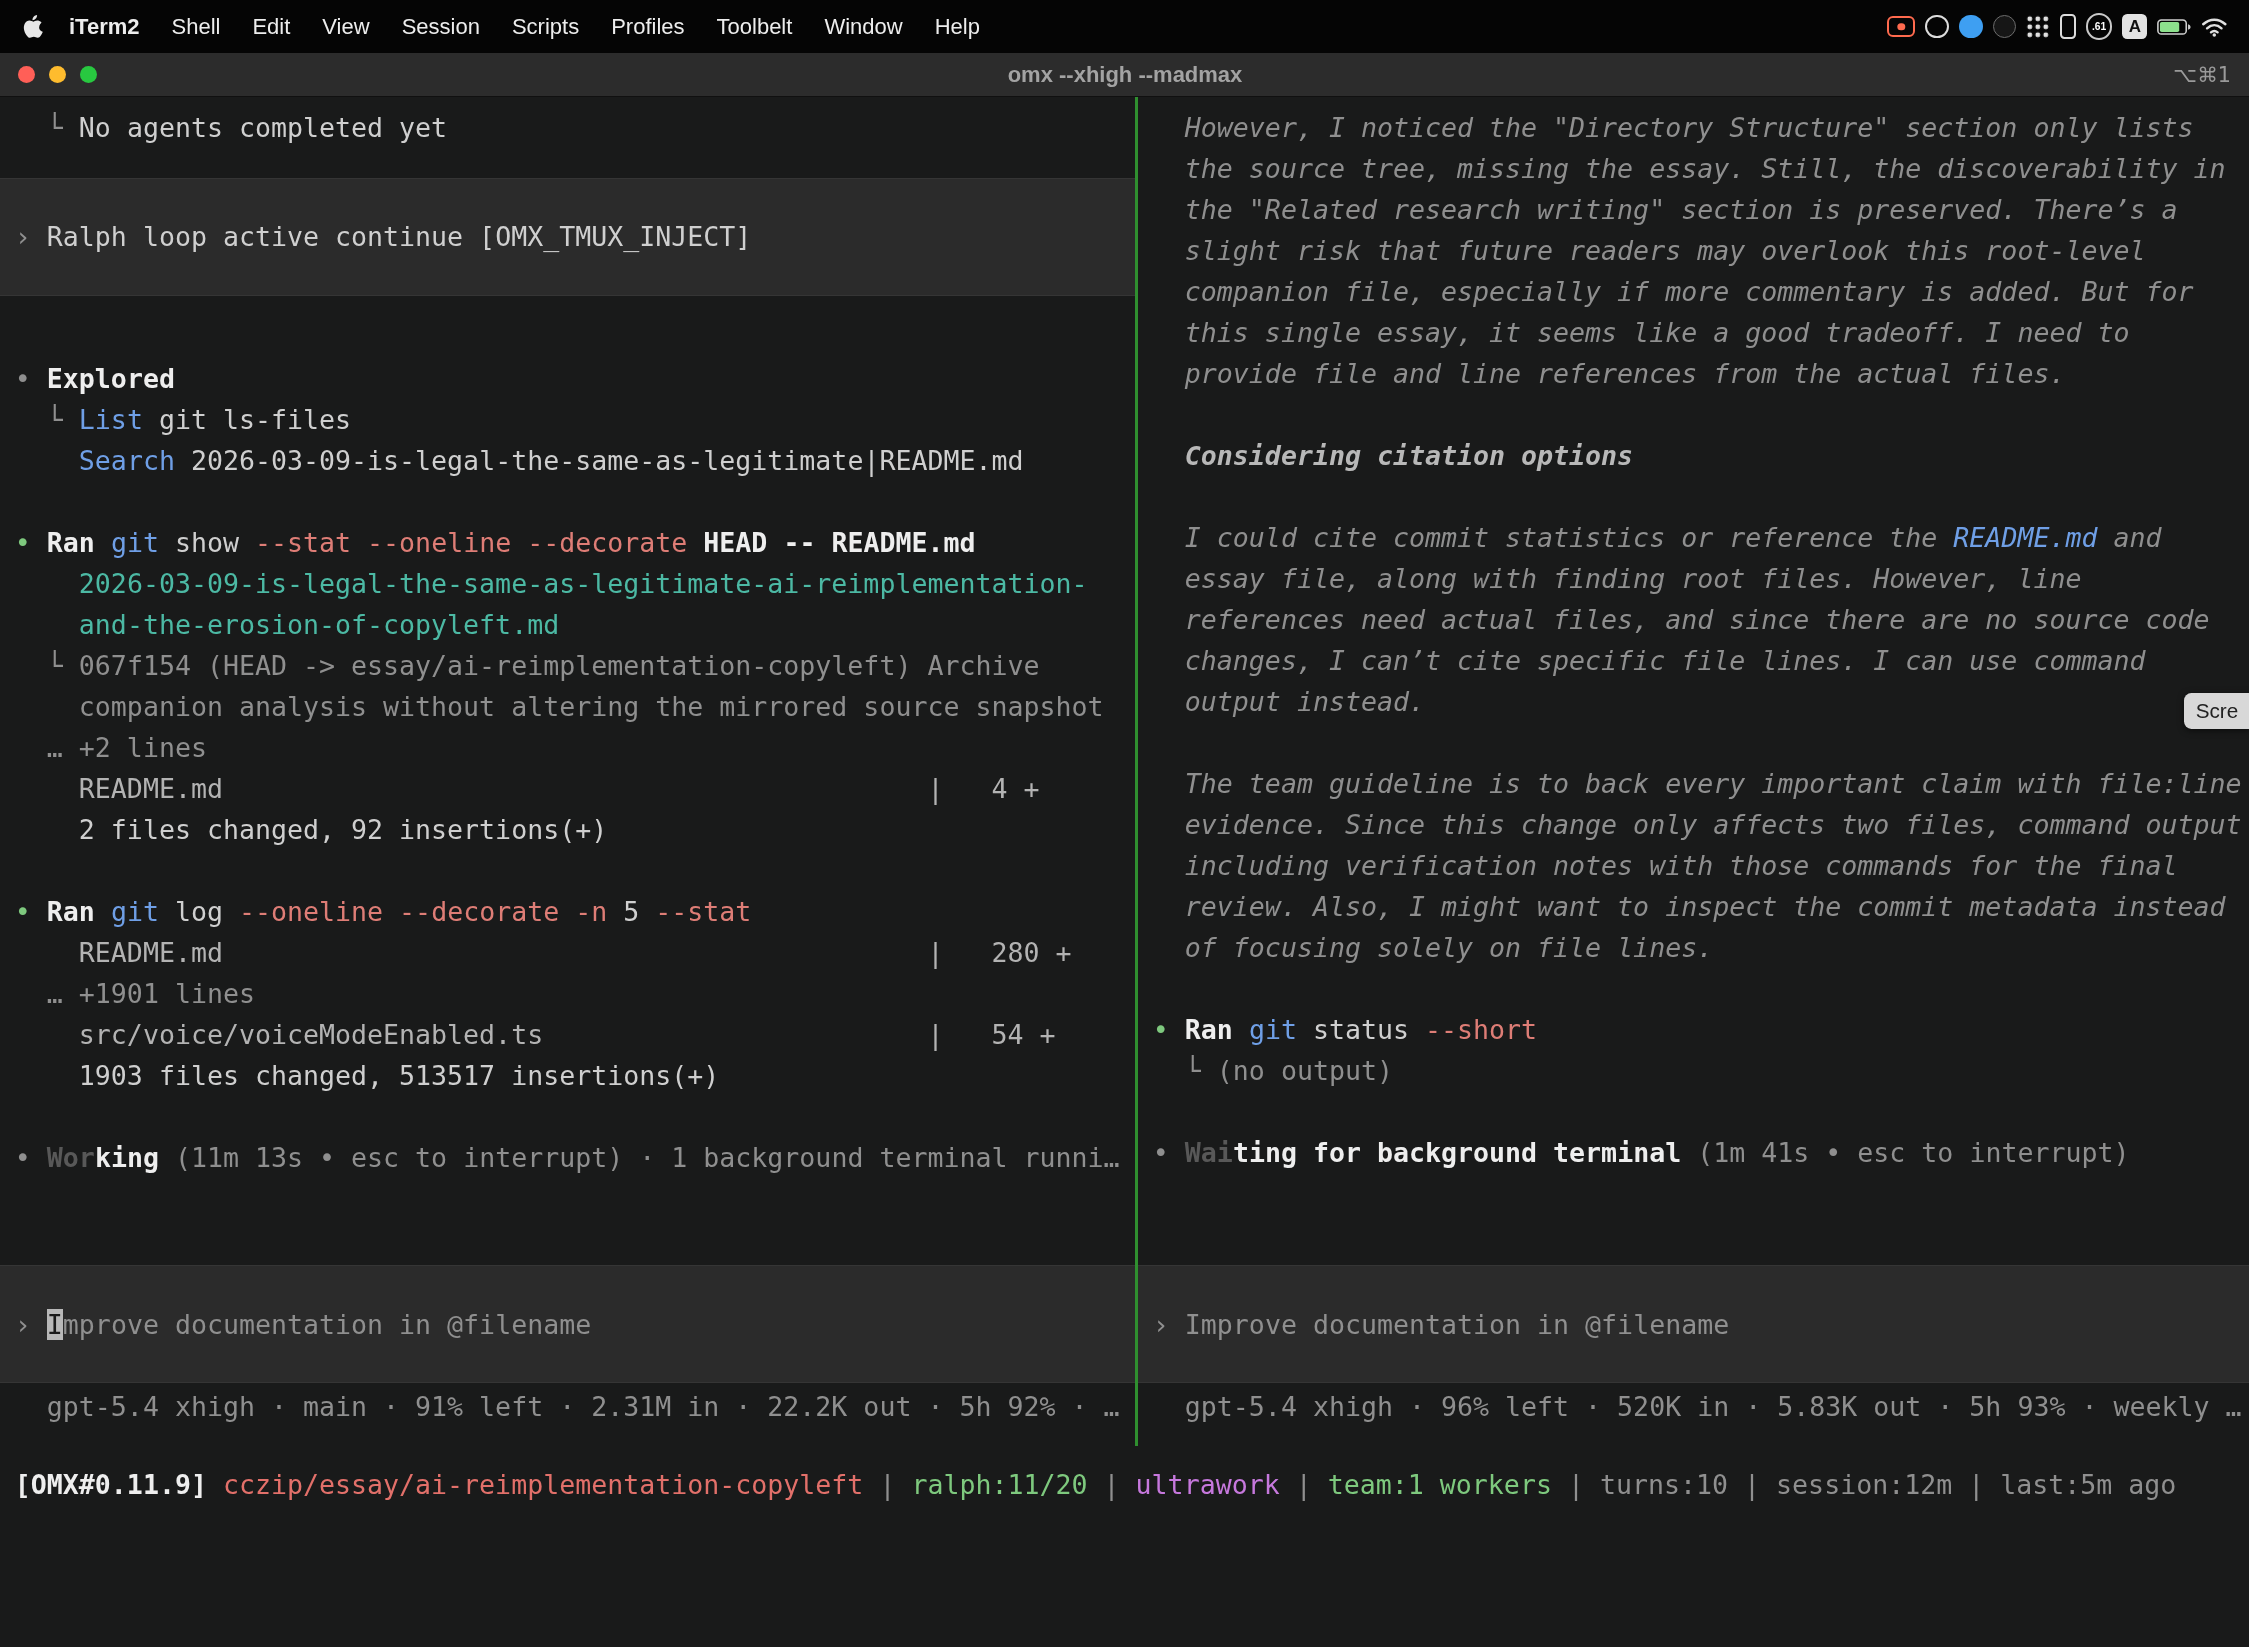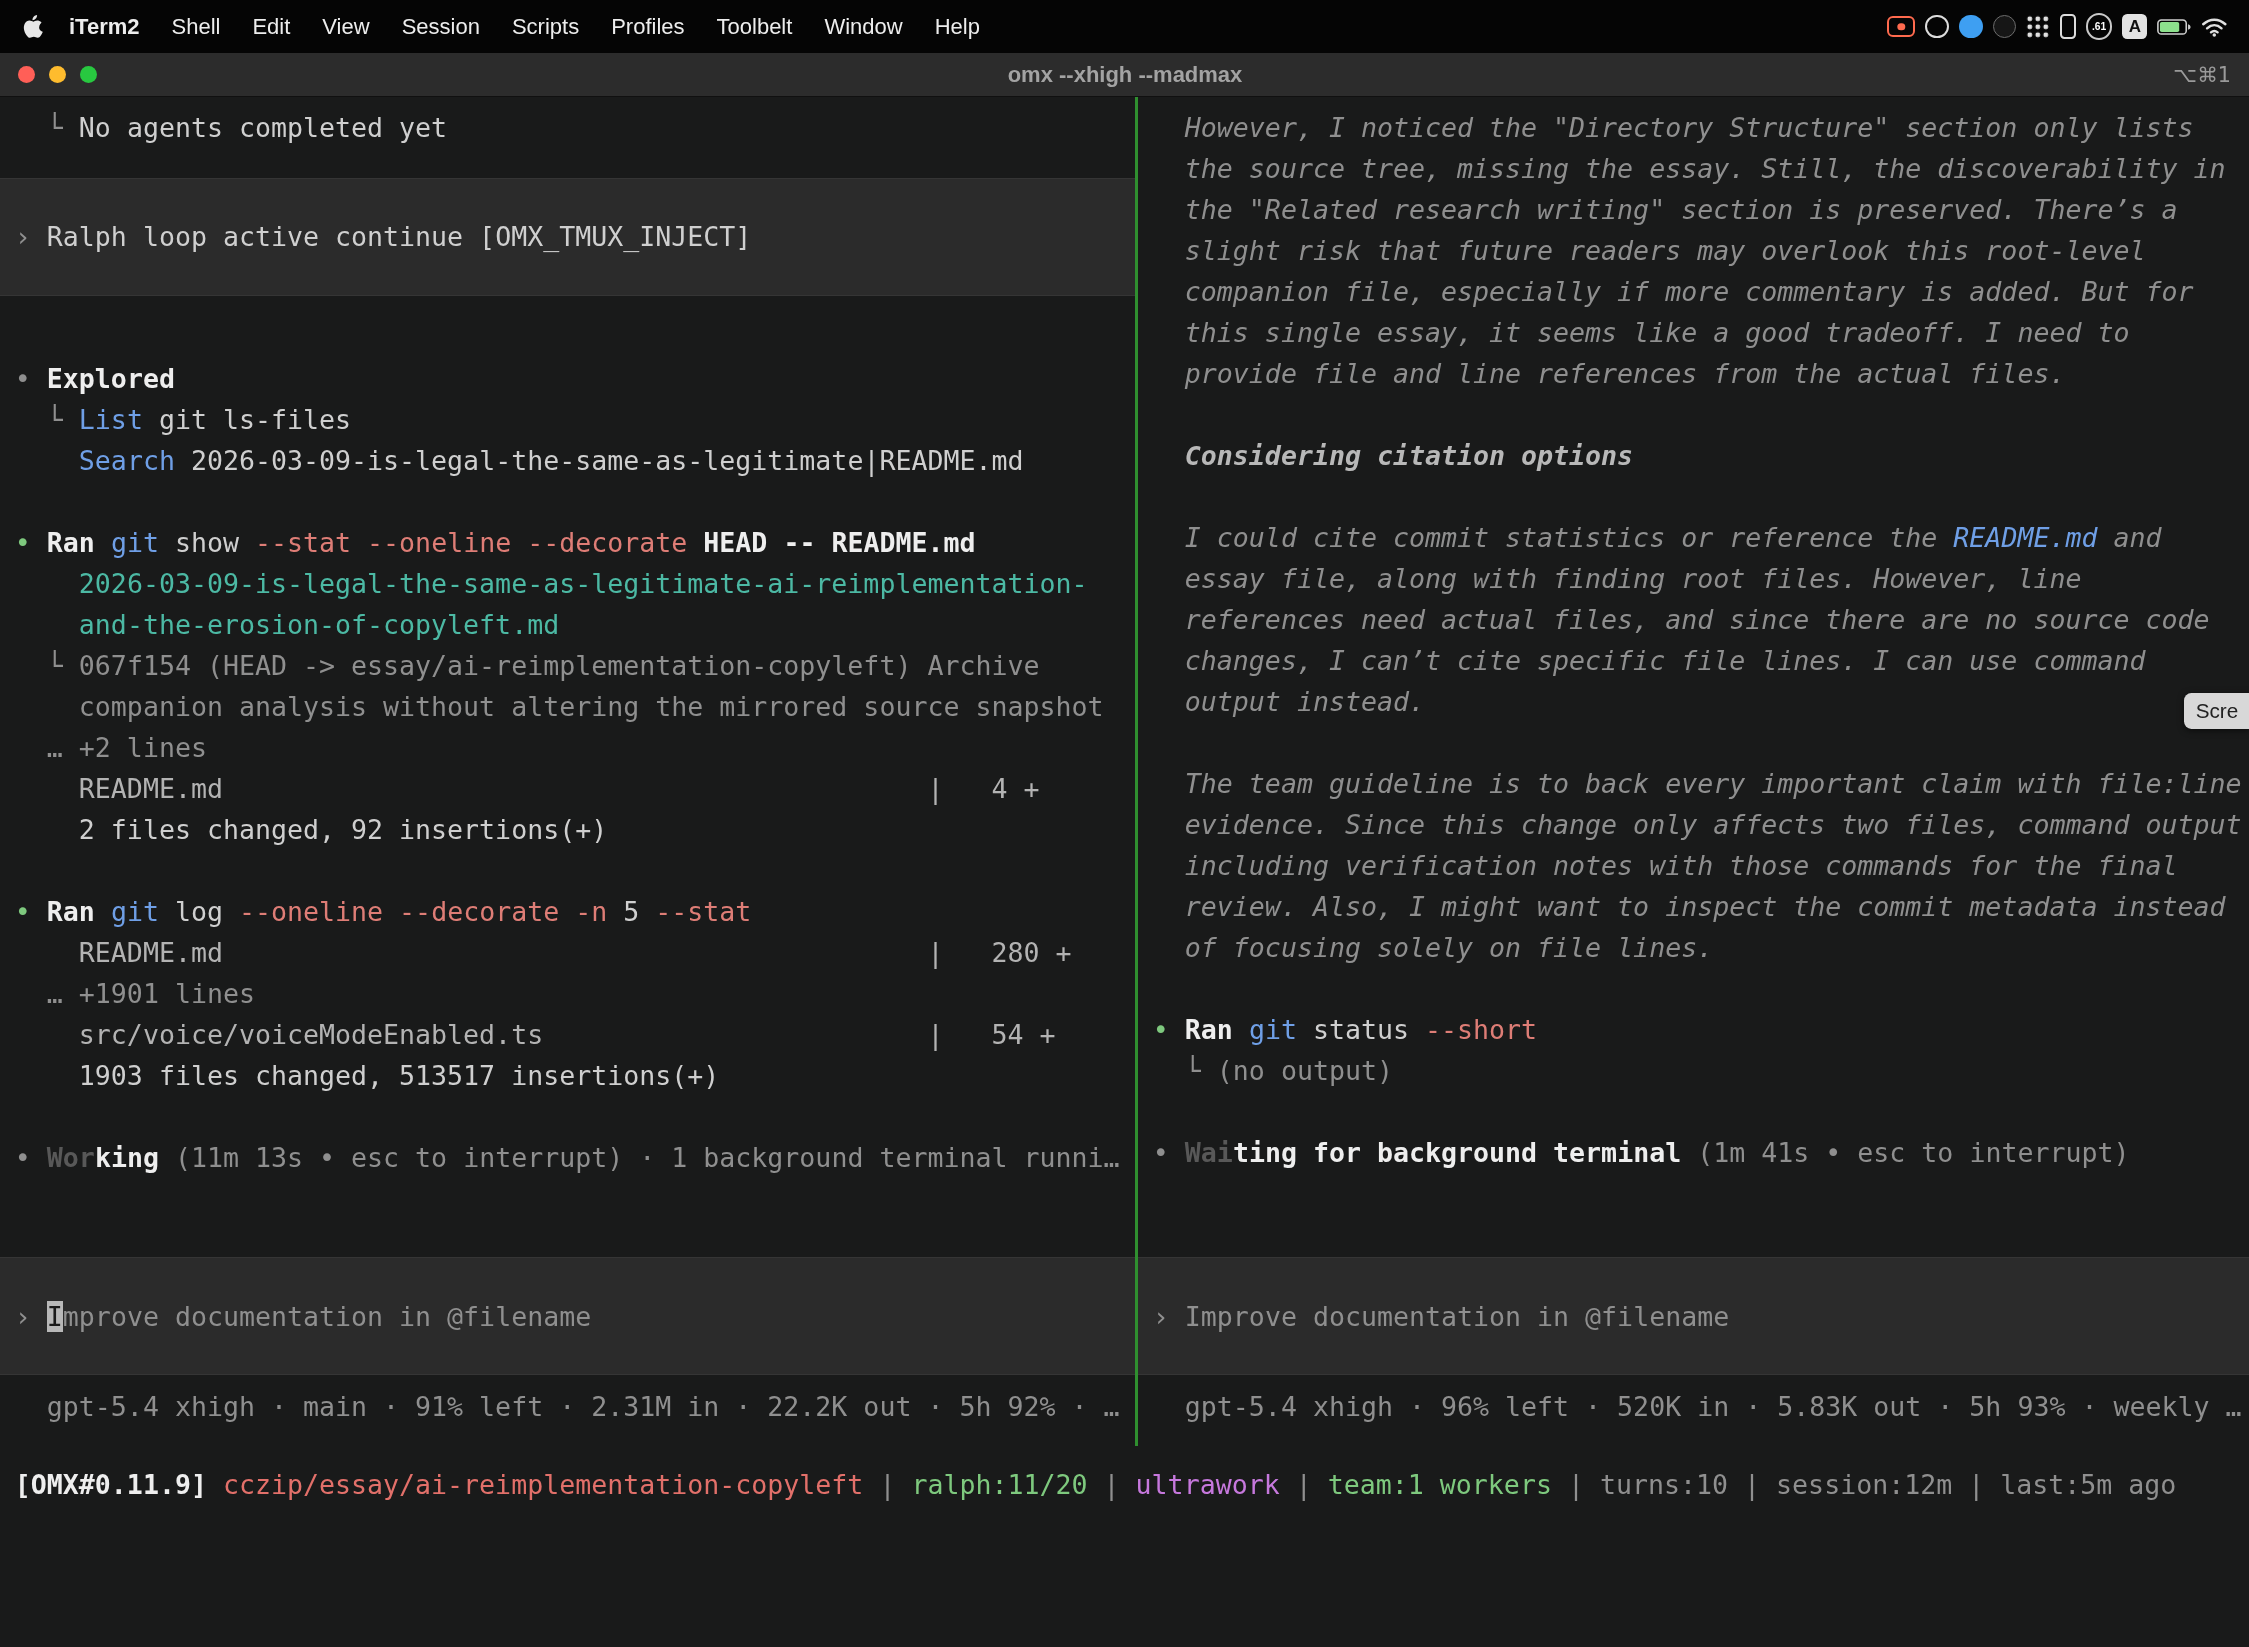--- a/index.html
+++ b/index.html
@@ -49,21 +49,21 @@
           display:flex; flex-direction:column; overflow:hidden; }
   .pane-left { width:1135px; }
   .divider { width:3px; background:var(--divider); }
   .pane-right { flex:1; }
   .tline { white-space:pre; min-height:41px; }
   .panel { background:var(--panel); margin-left:-14.8px; padding-left:14.8px;
            border-top:1.5px solid #353535; border-bottom:1.5px solid #353535; }
   .inject-box { margin-top:29.5px; margin-bottom:62px; height:118px;
                 display:flex; flex-direction:column; justify-content:center; }
   .pane-bottom { margin-top:auto; }
-  .input-box { height:118px; display:flex; flex-direction:column; justify-content:center; margin-bottom:11px; }
+  .input-box { height:118px; display:flex; flex-direction:column; justify-content:center; margin-bottom:3px; }
 
   
   .s-fg { color:var(--fg); }
   .s-fg2 { color:var(--fg2); }
   .s-bold { color:var(--bright); font-weight:bold; }
   .s-dim { color:var(--dim); }
   .s-dimmer { color:var(--dimmer); font-weight:bold; }
   .s-blue { color:var(--blue); }
   .s-red { color:var(--red); }
   .s-teal { color:var(--teal); }

